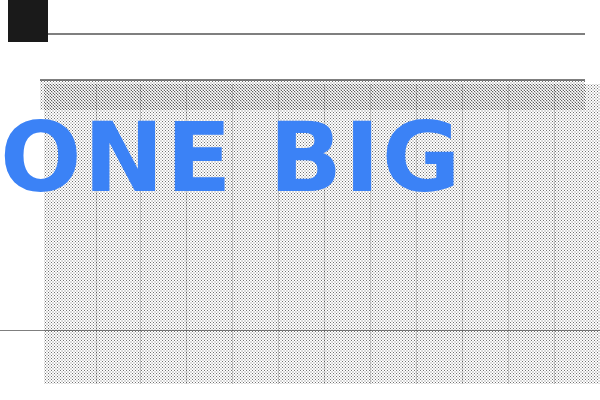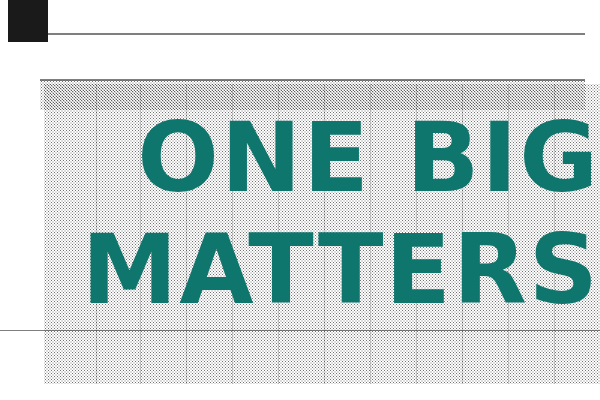--- a/index.html
+++ b/index.html
@@ -42,25 +42,25 @@
     background-position: 0 0, 1px 1px;
   }
 
   
   .headline {
     position: absolute;
     left: 0;
     width: 600px;
     font-weight: bold;
     font-family: "DejaVu Sans", sans-serif;
-    color: #0f766e;
+    color: #3b82f6;
     letter-spacing: 2px;
     white-space: nowrap;
     overflow: hidden;
-    text-align: right;
+    text-align: left;
     line-height: 1;
     -webkit-text-stroke: 0;
   }
   #headline-1 {
     top: 110px;
     font-size: 96px;
     height: 100px;
   }
   #headline-2 {
     top: 222px;
@@ -135,15 +135,14 @@
   <div class="vguide" style="left:554px"></div>
 
   <div class="rule" style="left:40px; top:33px;  width:545px; height:2px;"></div>
   <div class="rule" style="left:40px; top:79px;  width:545px; height:2px;"></div>
   <div class="rule" style="left:0px;  top:330px; width:600px; height:1px;"></div>
 
   <div id="corner-block"></div>
 
   <div class="headline" id="headline-1">ONE BIG</div>
 
-  <div class="headline" id="headline-2">MATTERS</div>
 
 </div>
 
 </body></html>

